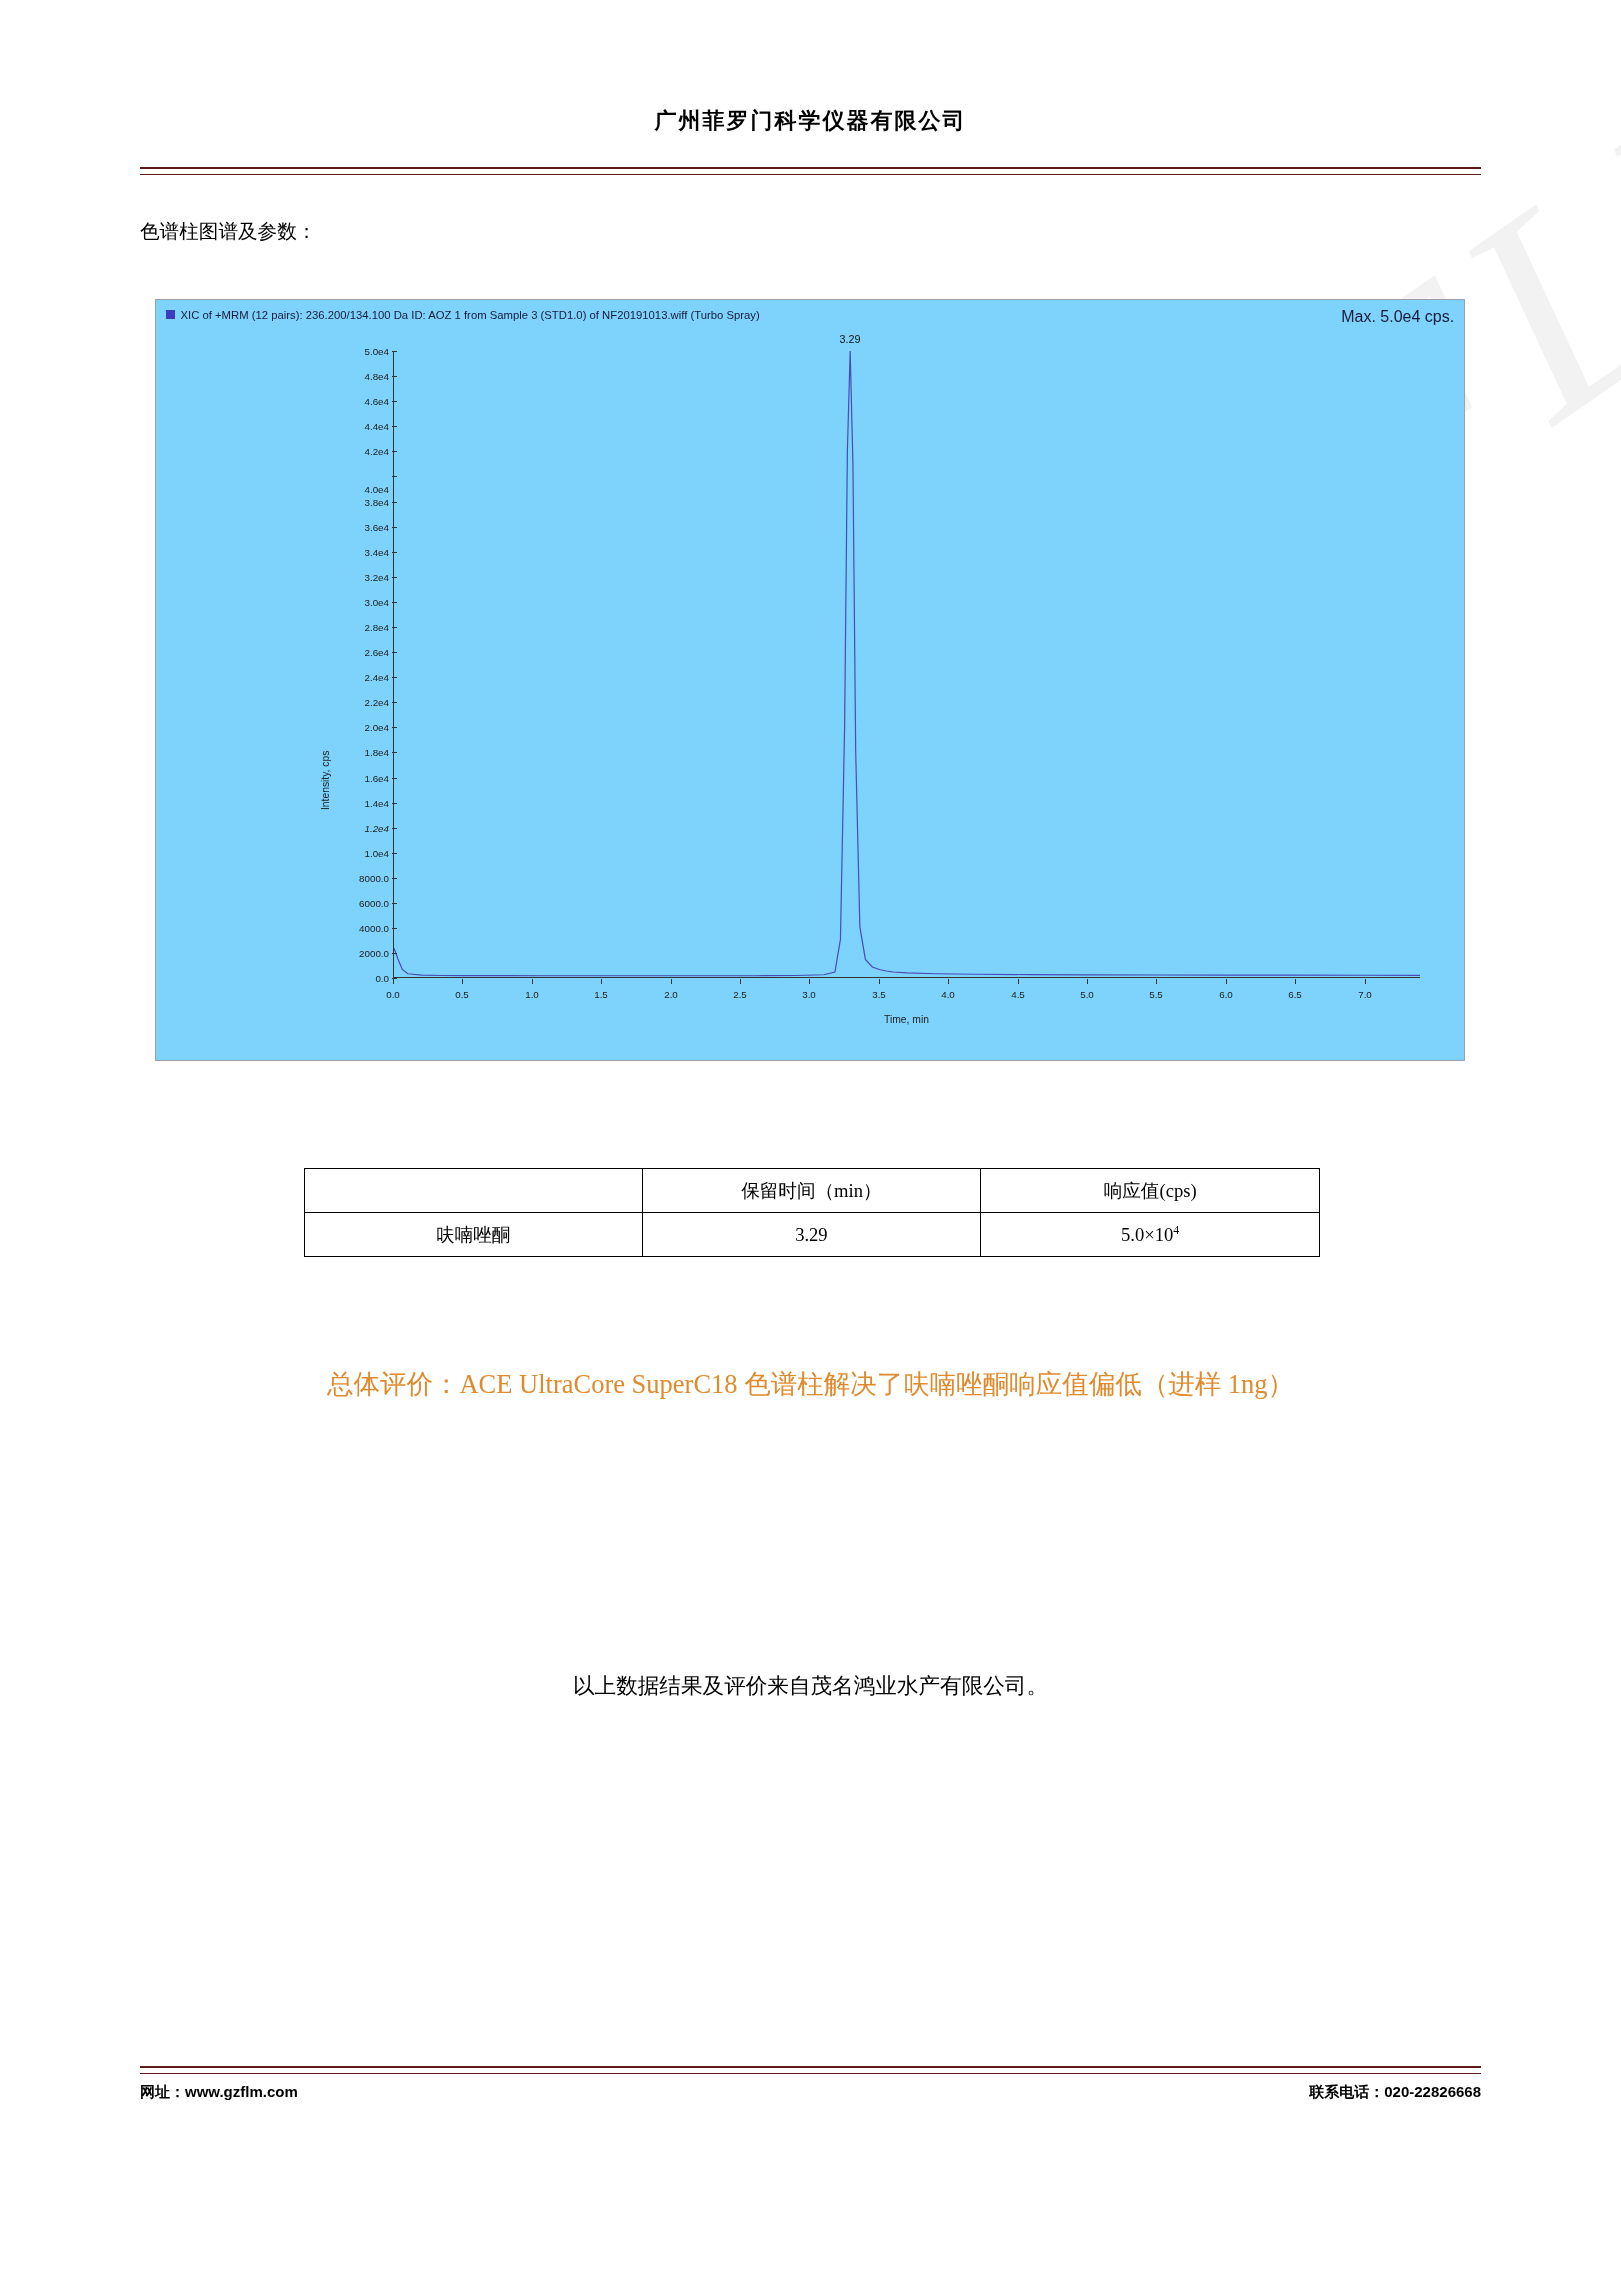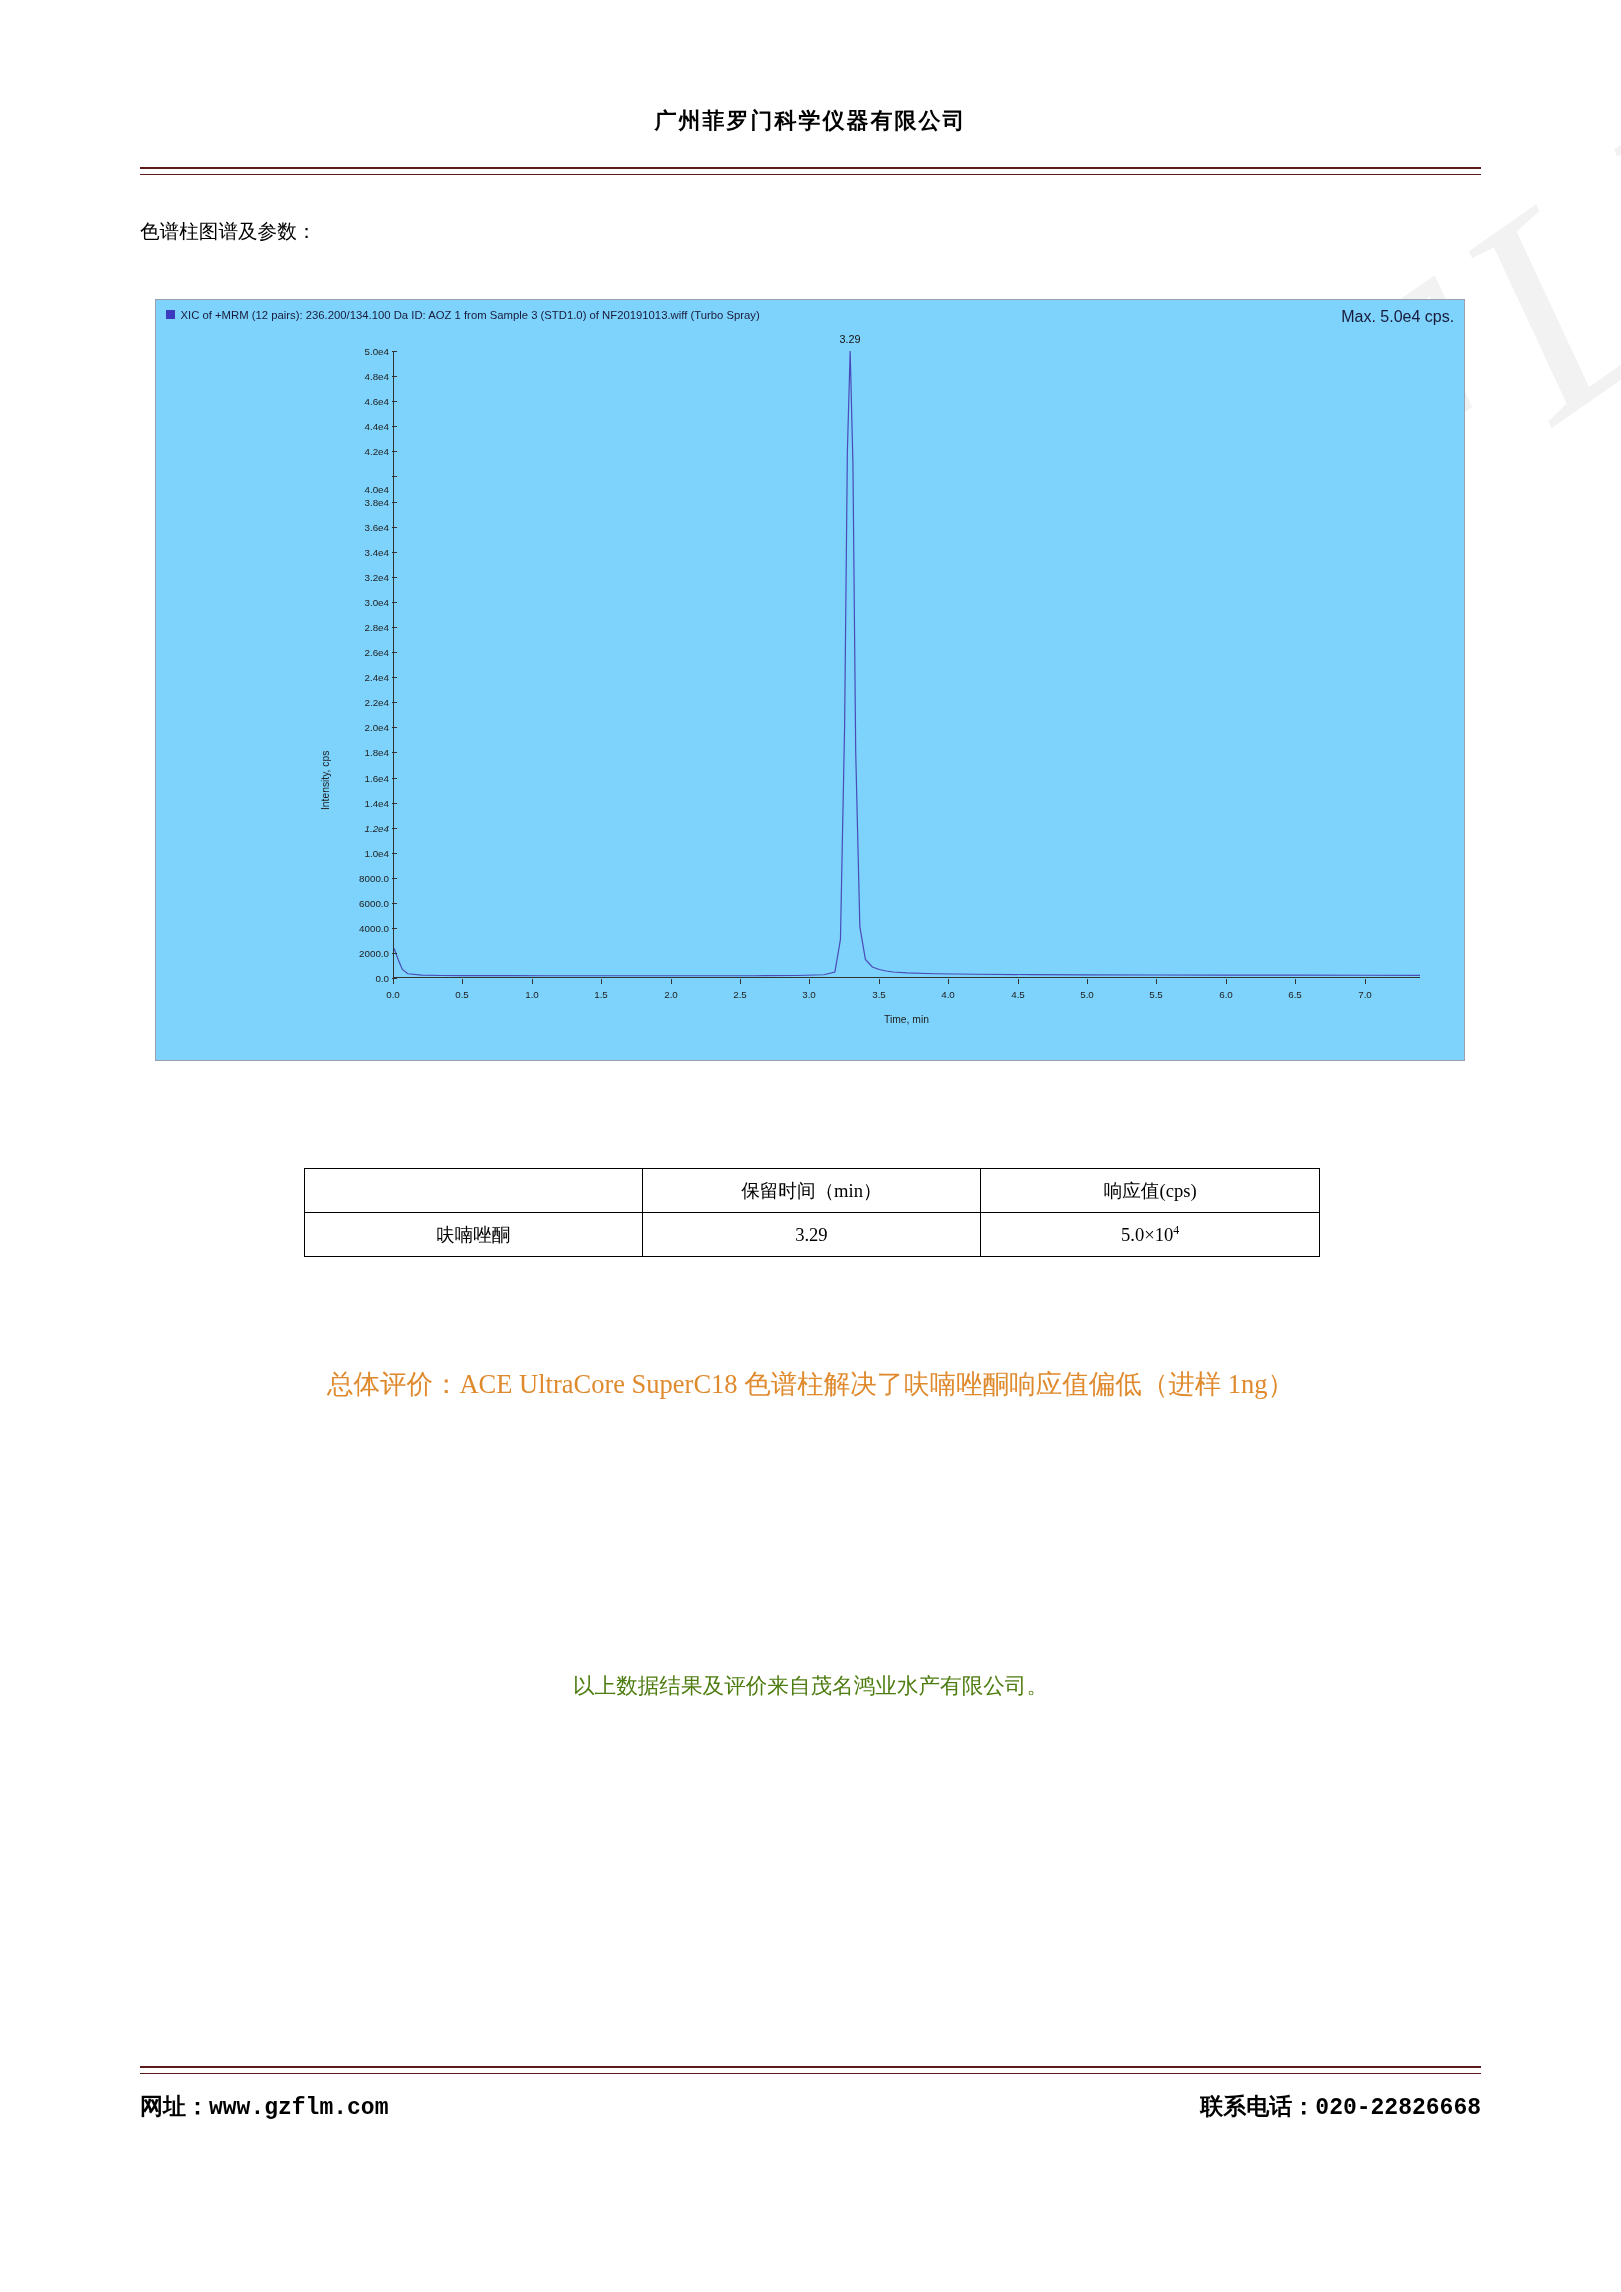--- a/index.html
+++ b/index.html
@@ -236,43 +236,42 @@
 
   
   .source-note {
     position: absolute;
     top: 1671px;
     left: 140px;
     width: 1341px;
     text-align: center;
     font-family: "Liberation Serif", serif;
     font-size: 21.6px;
-    color: #4d7c0f;
+    color: #000000;
   }
 
   
   .footer-rule {
     position: absolute;
     top: 2066px;
     left: 140px;
     width: 1341px;
     height: 4.9px;
     border-top: 2.9px solid #5c1a1a;
     border-bottom: 1px solid #5c1a1a;
   }
   .footer {
     position: absolute;
     top: 2083px;
     left: 140px;
     width: 1341px;
     height: 49px;
-    font-family: Liberation Mono, monospace;
-    font-size: 23px;
+    font-family: Liberation Sans, sans-serif;
+    font-size: 15px;
     font-weight: bold;
-    margin-top: 8px;
   }
   .footer .left {
     position: absolute;
     left: 0;
     top: 0;
   }
   .footer .right {
     position: absolute;
     right: 0;
     top: 0;

